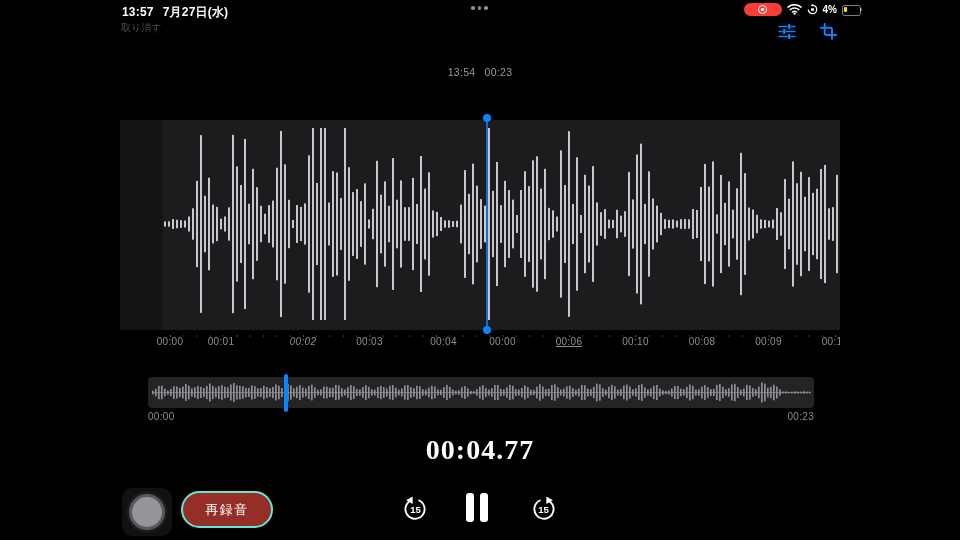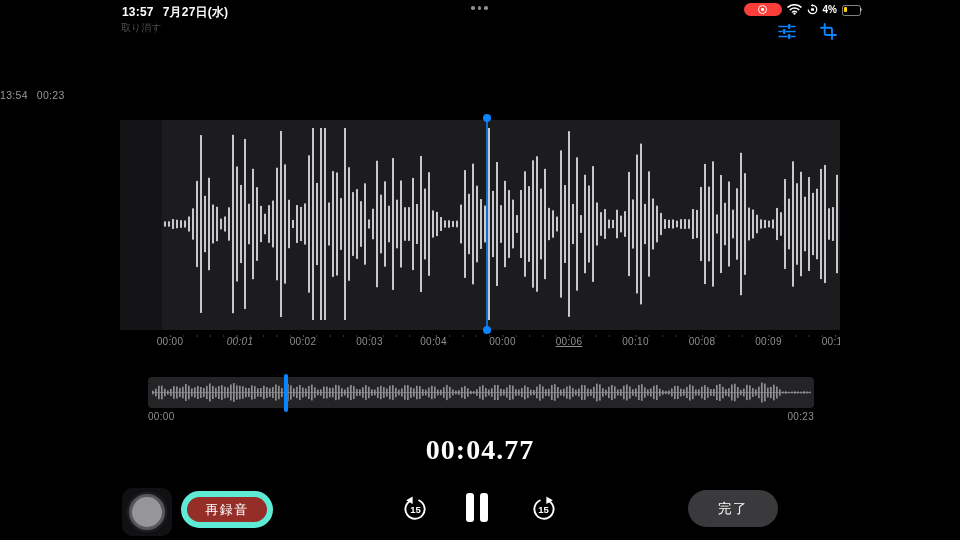--- a/index.html
+++ b/index.html
@@ -19,21 +19,21 @@
   .batt-body{position:absolute;left:0;top:0;width:17px;height:9px;border:1px solid rgba(255,255,255,.5);border-radius:2.6px;}
   .batt-cap{position:absolute;right:0;top:3px;width:1.6px;height:3.6px;background:rgba(255,255,255,.5);border-radius:0 1.5px 1.5px 0;}
   .batt-fill{position:absolute;left:2px;top:2px;width:2.5px;height:5.5px;border-radius:1px;background:#FFD60A;}
   
   .cancel-btn{position:absolute;left:121px;top:21px;background:none;border:none;padding:0;
               font-size:10px;color:#4A4A4C;font-family:inherit;cursor:default;}
   .nav-icons{position:absolute;right:120px;top:20px;display:flex;gap:18px;align-items:center;}
   .icon-btn{background:none;border:none;padding:2px;cursor:pointer;line-height:0;}
   
   .title{position:absolute;left:0;top:49px;width:100%;text-align:center;font-size:18px;font-weight:700;letter-spacing:.5px;}
-  .subtitle{position:absolute;left:0;top:89px;width:100%;text-align:left;font-size:10.5px;color:#98989D;letter-spacing:.3px;}
+  .subtitle{position:absolute;left:0;top:66px;width:100%;text-align:center;font-size:10.5px;color:#98989D;letter-spacing:.3px;}
   .subtitle .dur{margin-left:9px;}
   
   .panel{position:absolute;left:120px;top:120px;width:720px;height:210px;background:#1C1C1E;}
   .panel-pre{position:absolute;left:0;top:0;width:42px;height:210px;background:#141416;}
   .panel svg{position:absolute;left:0;top:0;}
   .ruler-ticks{position:absolute;left:120px;top:329px;width:720px;height:8px;overflow:hidden;}
   .ruler-labels{position:absolute;left:120px;top:336px;width:720px;height:13px;overflow:hidden;}
   .ruler-labels span{position:absolute;top:0;transform:translateX(-50%);font-size:10px;color:#8E8E93;letter-spacing:.3px;white-space:nowrap;}
   .playhead-line{position:absolute;width:2px;background:#1273DE;opacity:.95;}
   .playhead-dot{position:absolute;width:8px;height:8px;border-radius:50%;background:#0A84FF;}
@@ -45,21 +45,21 @@
   .ov-label.l{left:148px;}
   .ov-label.r{right:146px;}
   
   .bigtime{position:absolute;left:0;top:434px;width:100%;text-align:center;
            font-size:28px;font-weight:600;letter-spacing:1px;color:#fff;font-family:Liberation Serif, serif;}
   
   .rec-box{position:absolute;left:122px;top:488px;width:50px;height:48px;border-radius:10px;background:#111113;
            border:none;cursor:pointer;display:flex;align-items:center;justify-content:center;}
   .rec-circle{width:30px;height:30px;border-radius:50%;background:#96969A;border:3px solid #58585C;box-shadow:0 0 0 2.5px #1D1D1F;}
   .rerecord-btn{position:absolute;left:181px;top:491px;width:92px;height:37px;border-radius:19px;
-                background:#942E27;border:6px solid #5eead4;color:#fff;font-size:13px;font-weight:500;
+                background:#942E27;border:2px solid #5eead4;color:#fff;font-size:13px;font-weight:500;
                 letter-spacing:1.5px;font-family:inherit;cursor:pointer;}
   .skip-btn{position:absolute;background:none;border:none;padding:0;cursor:pointer;line-height:0;}
   .pause-btn{position:absolute;left:466px;top:493px;width:26px;height:29px;background:none;border:none;
              display:flex;gap:6px;cursor:pointer;padding:0;}
   .pause-btn i{width:8px;height:29px;border-radius:3px;background:#fff;}
   .done-btn{position:absolute;left:688px;top:490px;width:90px;height:37px;border-radius:19px;background:#3A3A3C;
             border:none;color:#fff;font-size:13.5px;font-weight:500;letter-spacing:1.5px;font-family:inherit;cursor:pointer;}
 </style>
 </head>
 <body>
@@ -354,24 +354,24 @@
         <rect x="635.2" y="0" width="1" height="4" fill="#38383A"></rect>
         <rect x="648.5" y="0" width="1" height="7" fill="#55555A"></rect>
         <rect x="661.8" y="0" width="1" height="4" fill="#38383A"></rect>
         <rect x="675.0999999999999" y="0" width="1" height="4" fill="#38383A"></rect>
         <rect x="688.3999999999999" y="0" width="1" height="4" fill="#38383A"></rect>
         <rect x="701.6999999999998" y="0" width="1" height="4" fill="#38383A"></rect>
         <rect x="714.9999999999998" y="0" width="1" height="7" fill="#55555A"></rect>
       </svg></div>
   <div class="ruler-labels" id="ruler-labels">
       <span style="left: 50px;">00:00</span>
-      <span style="left: 120px; font-style: italic;">00:01</span>
-      <span style="left: 183px;">00:02</span>
+      <span style="left: 101px;">00:01</span>
+      <span style="left: 183px; font-style: italic;">00:02</span>
       <span style="left: 249.5px;">00:03</span>
-      <span style="left: 300px; padding-left: 27px;">00:04</span>
+      <span style="left: 310px; padding-left: 27px;">00:04</span>
       <span style="left: 382.5px;">00:00</span>
       <span style="left: 449px; text-decoration: underline;">00:06</span>
       <span style="left: 515.5px;">00:10</span>
       <span style="left: 582px;">00:08</span>
       <span style="left: 648.5px;">00:09</span>
       <span style="left: 715px;">00:10</span>
     </div>
   <div class="playhead-line" id="ph-line" style="left: 486.205px; top: 121px; height: 209px;"></div>
   <div class="playhead-dot" id="ph-dot-top" style="left: 483.205px; top: 114px;"></div>
   <div class="playhead-dot" id="ph-dot-bot" style="left: 483.205px; top: 326px;"></div>
@@ -623,15 +623,14 @@
       <i></i>
       <i></i>
     </button>
   <button class="skip-btn" style="left:530px;top:495px;">
     <svg width="27" height="27" viewBox="0 0 27 27">
       <path d="M9.8 5.5 A9.6 9.6 0 1 0 17.7 5.3" stroke="#fff" stroke-width="1.9" fill="none" stroke-linecap="round"></path>
       <path d="M16.4 1.5 L16.4 9 L22.8 5.2 Z" fill="#fff"></path>
       <text x="13.5" y="18" font-size="9.5" font-weight="700" fill="#fff" text-anchor="middle" font-family="Liberation Sans, sans-serif">15</text>
     </svg>
   </button>
-  <button class="done-btn">完了</button>
 
 </div>
 
 </body></html>

